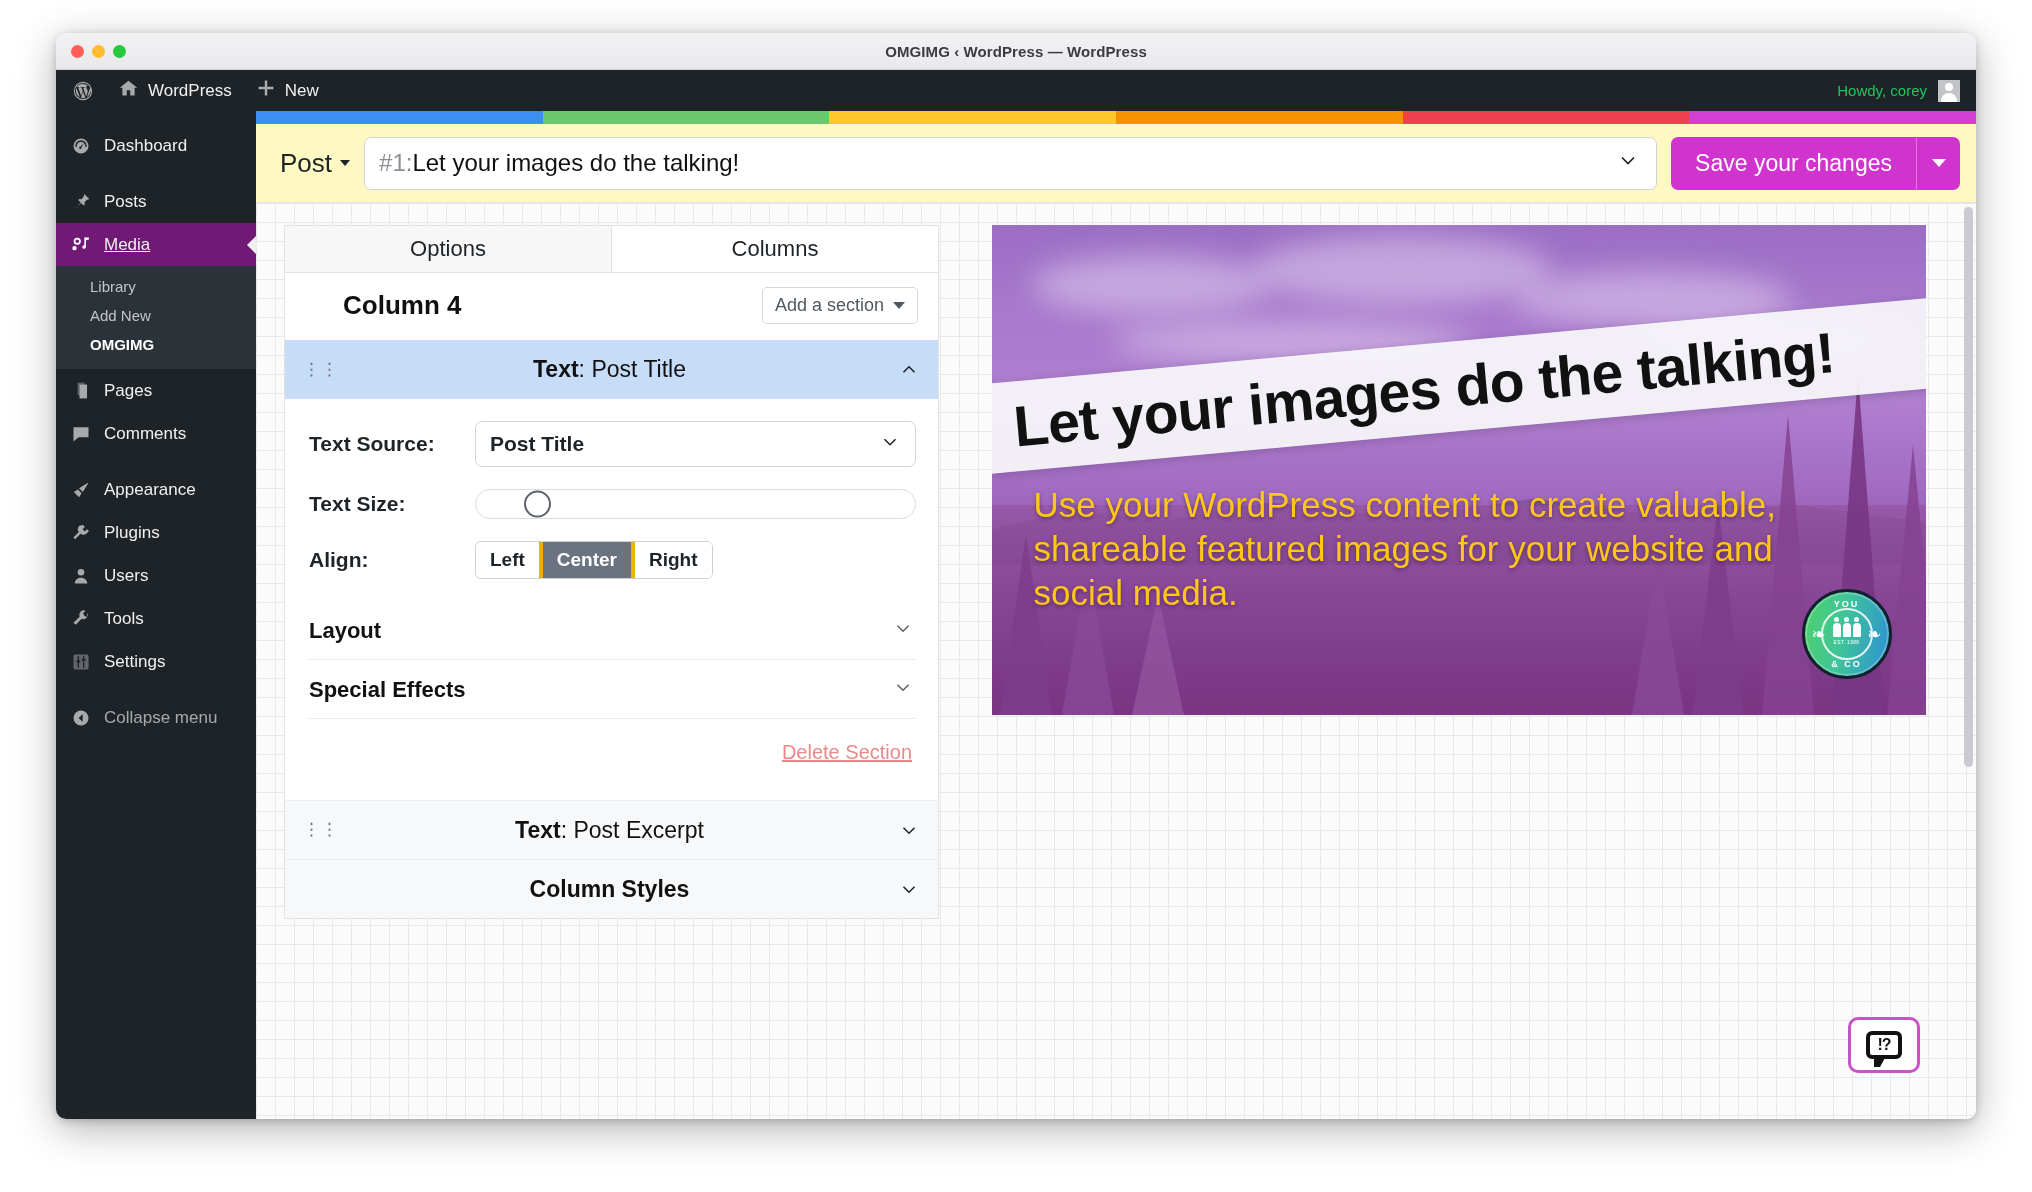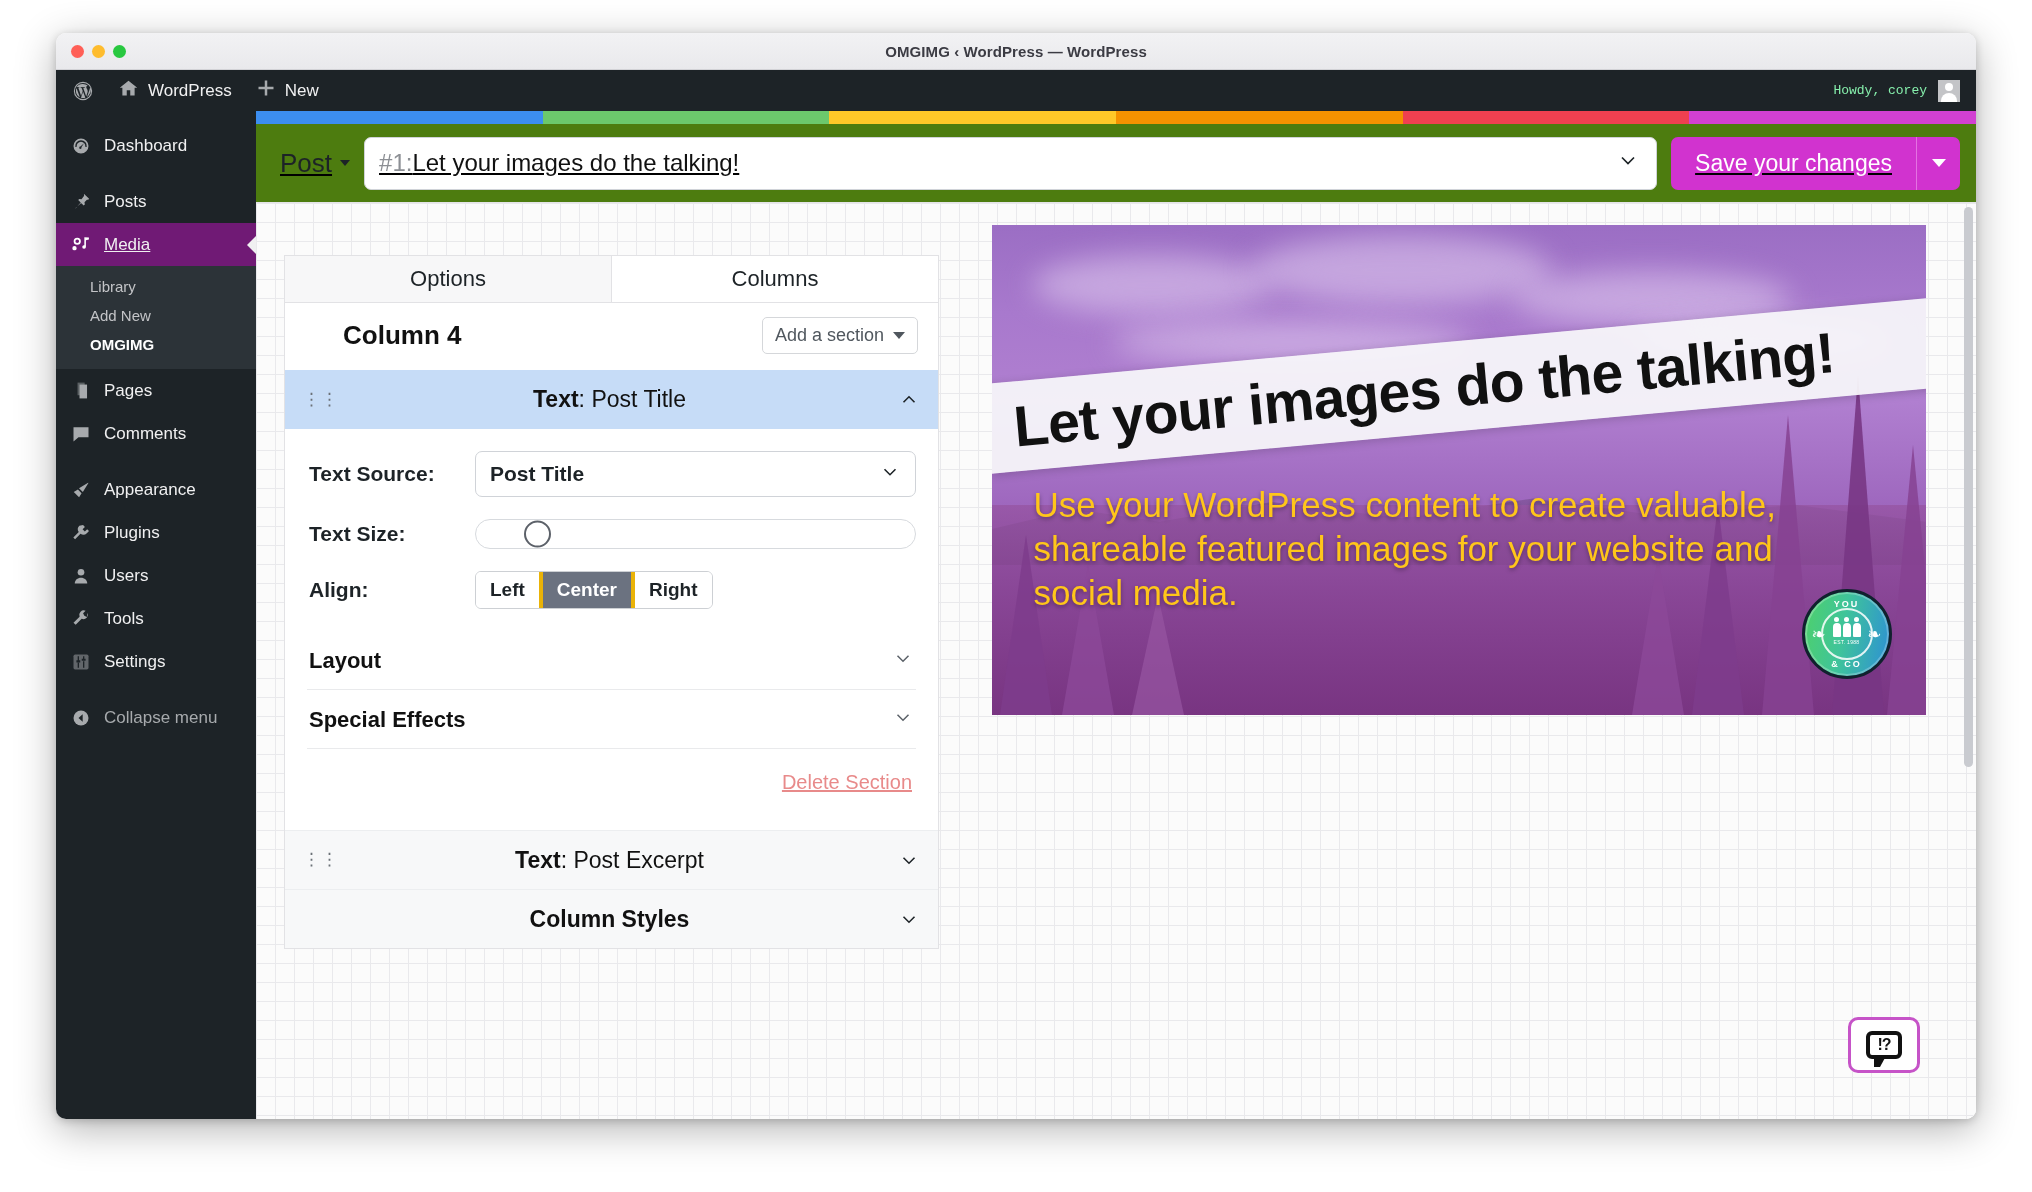--- a/index.html
+++ b/index.html
@@ -42,21 +42,21 @@
     height: 41px; background: #1d2327;
     display: flex; align-items: center;
     color: #f0f0f1; font-size: 17px;
     position: relative;
   }
   .ab-item { display: flex; align-items: center; gap: 9px; height: 41px; padding: 0 12px; }
   #ab-logo { padding-left: 16px; }
   .ab-label { font-size: 17px; color: #f0f0f1; }
   #ab-right { position: absolute; right: 0; top: 0; height: 41px;
               display: flex; align-items: center; gap: 11px; padding-right: 16px; }
-  #howdy { font-size: 13px; color: #86efac; font-family: Liberation Mono, monospace; }
+  #howdy { font-size: 15px; color: #22c55e; }
   #avatar { width: 22px; height: 22px; background: #c3c4c7; position: relative; overflow: hidden; }
   #avatar::before { content:""; position:absolute; left:7px; top:3px; width:8px;height:8px;border-radius:50%;background:#fff;}
   #avatar::after { content:""; position:absolute; left:3px; top:13px; width:16px;height:11px;border-radius:8px 8px 0 0;background:#fff;}
 
   
   #body-area { display: flex; height: calc(1086px - 37px - 41px); position: relative; }
 
   
   #sidebar { width: 200px; background: #1d2327; flex: 0 0 200px; position: relative; }
   .menu-item {
@@ -80,21 +80,21 @@
   .sub-item.current { color: #fff; font-weight: bold; }
 
   
   #main { flex: 1; background: #fff; position: relative; overflow: hidden; }
   #stripe { height: 13px; display: flex; }
   #stripe div { flex: 1; }
 
   #toolbar {
     height: 79px; display: flex; align-items: center;
     padding: 0 16px 0 24px; gap: 14px;
-    border-bottom: 1px solid #e4e4e7; background: #4d7c0f; text-decoration: underline;
+    border-bottom: 1px solid #e4e4e7; background: #fef9c3;
   }
   #posttype { display: flex; align-items: center; gap: 8px; font-size: 26px; color: #1d2327; }
   .caret-sm { width:0;height:0;border-left:5px solid transparent;border-right:5px solid transparent;border-top:6px solid #1d2327; }
   #title-select {
     flex: 1; height: 53px; border: 1px solid #d0d3d8; border-radius: 7px;
     display: flex; align-items: center; padding: 0 14px;
     font-size: 24px; position: relative; background: #fff;
   }
   #title-num { color: #8c8f94; }
   #title-text { color: #111; font-weight: 400; }
@@ -119,21 +119,21 @@
     background-color: #fbfbfb;
     background-image:
       linear-gradient(to right, #e9e9ec 1px, transparent 1px),
       linear-gradient(to bottom, #e9e9ec 1px, transparent 1px);
     background-size: 19px 19px;
     padding: 22px 28px;
     display: flex; gap: 30px;
   }
 
   
-  #panel { width: 655px; flex: 0 0 655px; margin-top: 30px; }
+  #panel { width: 655px; flex: 0 0 655px; }
   #tabs { display: flex; }
   .tab {
     flex: 1; height: 47px; display: flex; align-items: center; justify-content: center;
     font-size: 22px; color: #1d2327; background: #fff;
     border: 1px solid #e2e2e5; border-bottom: none;
   }
   .tab.active { background: #f7f7f8; }
   .tab:first-child { border-right: none; }
   #panel-body { background: #fff; border: 1px solid #e2e2e5; border-top: 1px solid #e2e2e5; }
   #col-head {

